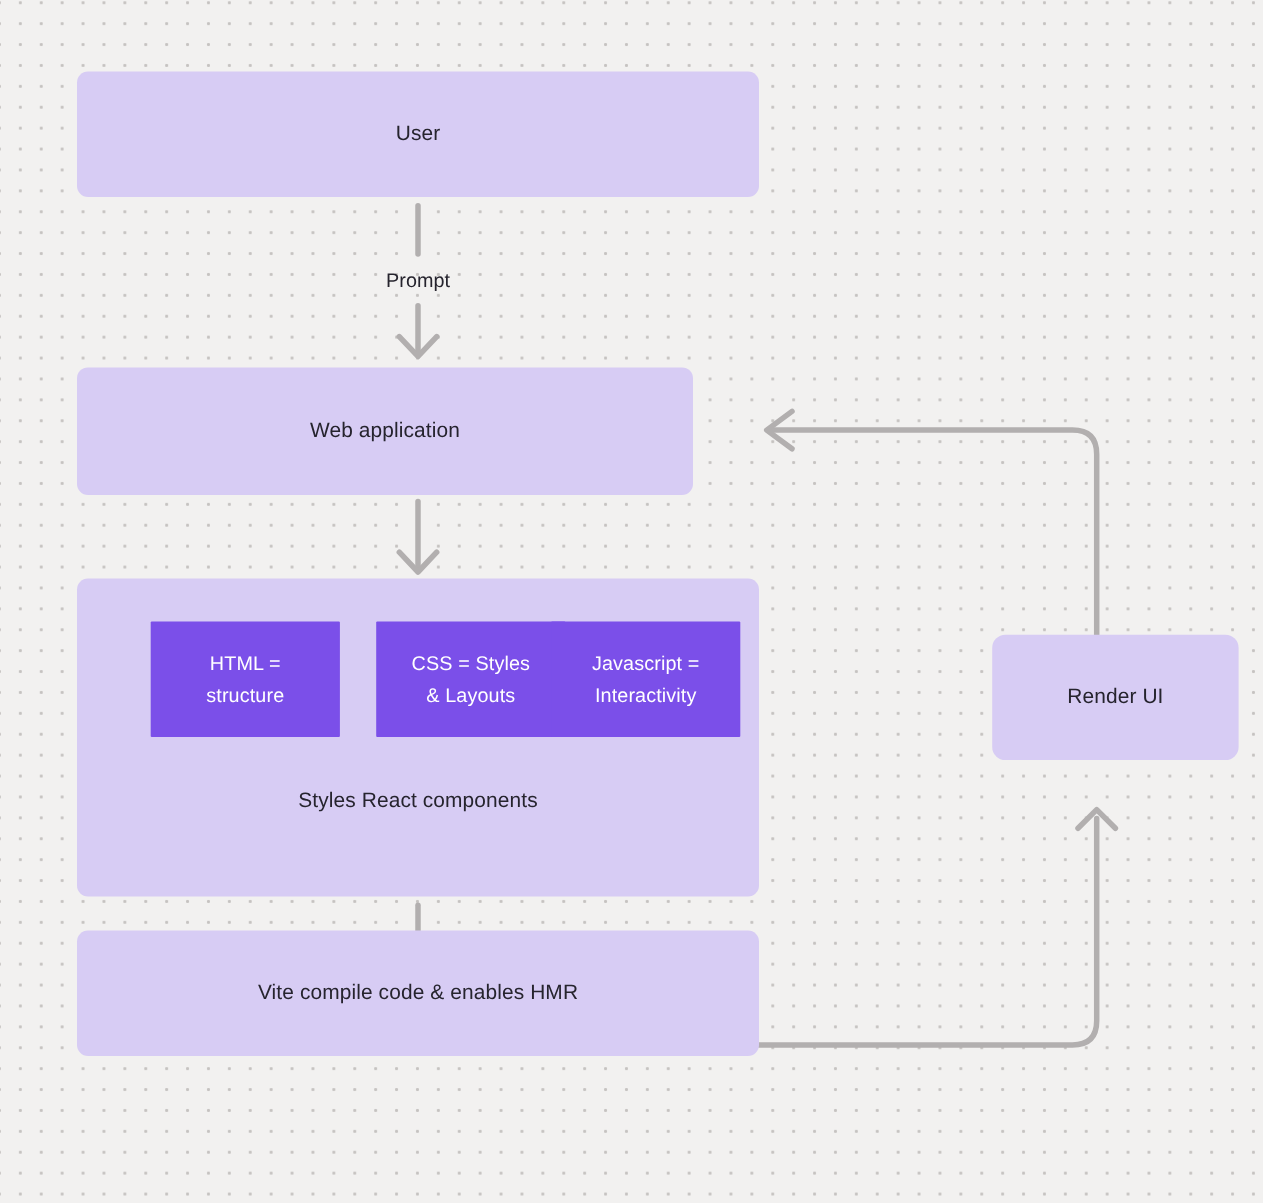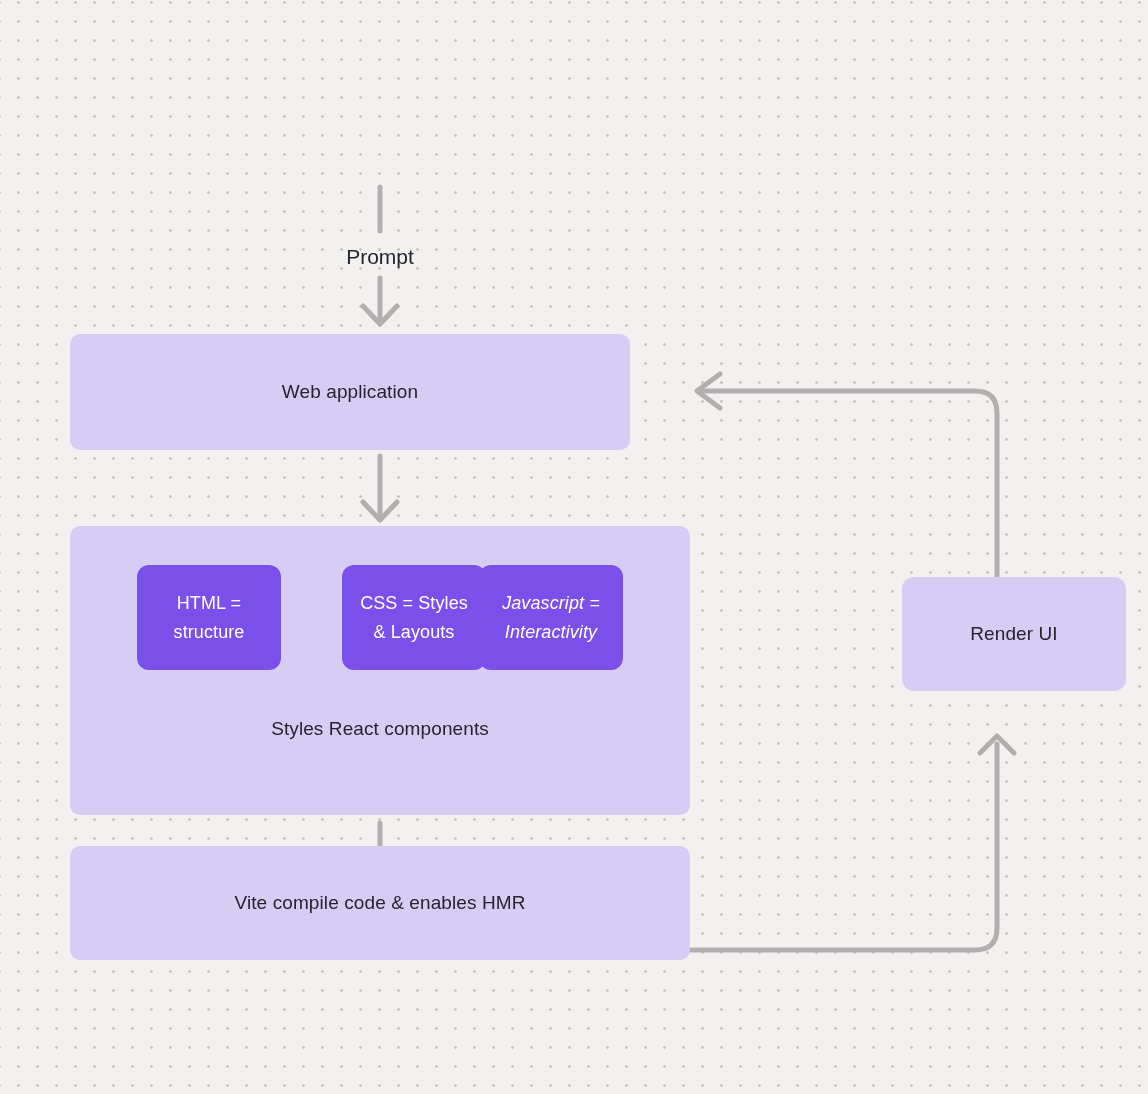--- a/index.html
+++ b/index.html
@@ -42,56 +42,56 @@
 
   #node-user        { left: 70px;  top: 65px;  width: 620px; height: 114px; }
   #node-web-app     { left: 70px;  top: 334px; width: 560px; height: 116px; }
   #node-components  { left: 70px;  top: 526px; width: 620px; height: 289px; display: block; }
   #node-vite        { left: 70px;  top: 846px; width: 620px; height: 114px; }
   #node-render-ui   { left: 902px; top: 577px; width: 224px; height: 114px; border-radius: 12px; }
 
   .chip {
     position: absolute;
     top: 39px;
-    width: 144px;
+    width: 172px;
     height: 105px;
     background: var(--accent);
-    border-radius: 12px;
+    border-radius: 1px;
     color: var(--taccent);
     font-size: 18px;
     font-weight: 500;
     line-height: 29px;
     display: flex;
     flex-direction: column;
     align-items: center;
     justify-content: center;
     text-align: center;
   }
   #chip-html { left: 67px; }
   #chip-css  { left: 238px; margin-left: 34px; }
-  #chip-js   { left: 409px; font-style: italic; }
+  #chip-js   { left: 431px; }
 
   .components-caption {
     position: absolute;
     left: 0;
     top: 192px;
     width: 100%;
     text-align: center;
     font-size: 19px;
     font-weight: 500;
     color: var(--text);
   }
 
   .edge-label {
     position: absolute;
     left: 305px;
     top: 245px;
     width: 150px;
     text-align: center;
-    font-size: 21px;
+    font-size: 18px;
     font-weight: 500;
     color: var(--text);
   }
 
   svg.edges {
     position: absolute;
     left: 0; top: 0;
     width: 1148px;
     height: 1094px;
     pointer-events: none;
@@ -131,20 +131,23 @@
       <path d="M 690 950 L 975 950 Q 997 950 997 928 L 997 744"></path>
       <path d="M 980 753 L 997 736 L 1014 753"></path>
     </g>
 
     <g>
       <path d="M 997 607 L 997 413 Q 997 391 975 391 L 701 391"></path>
       <path d="M 720 374 L 697 391 L 720 408"></path>
     </g>
   </svg>
 
+  <div class="node" id="node-user">
+    <span>User</span>
+  </div>
 
   <div class="node" id="node-web-app">
     <span>Web application</span>
   </div>
 
   <div class="node" id="node-components">
     <div class="chip" id="chip-html">
       <span>HTML =</span>
       <span>structure</span>
     </div>

